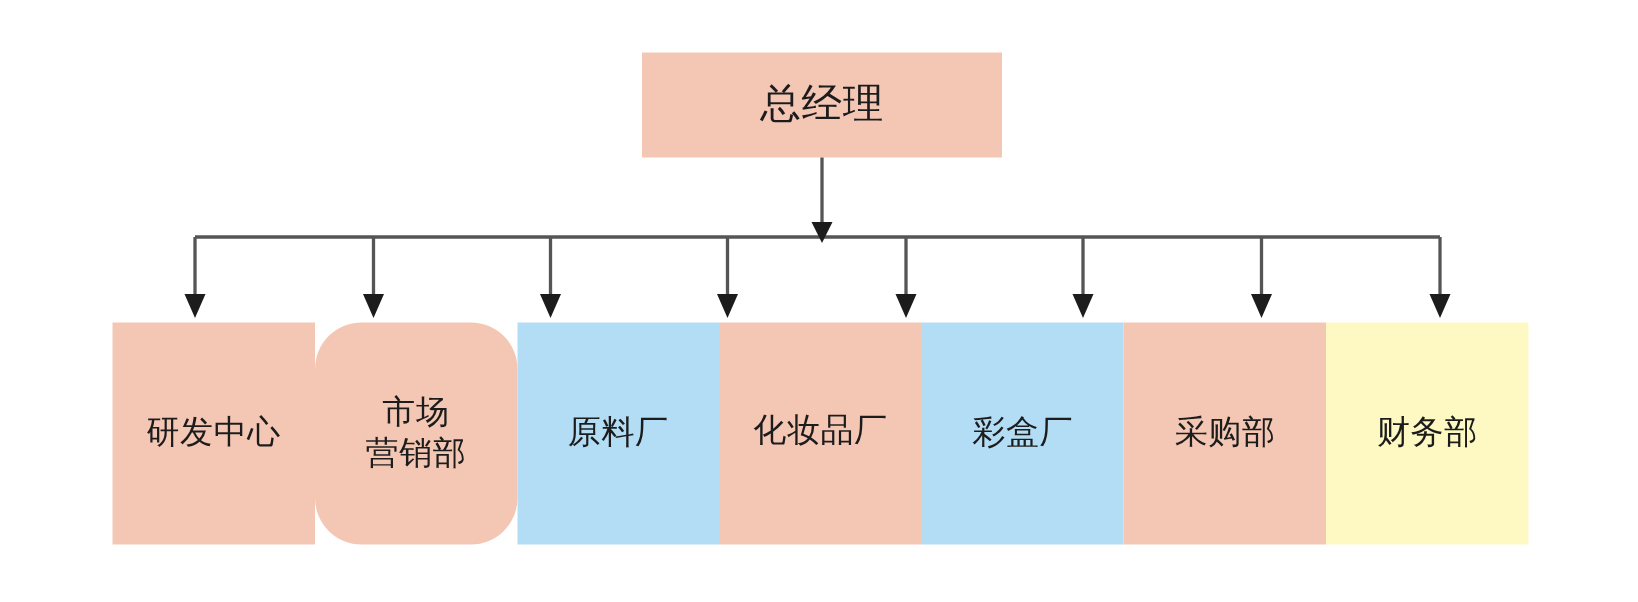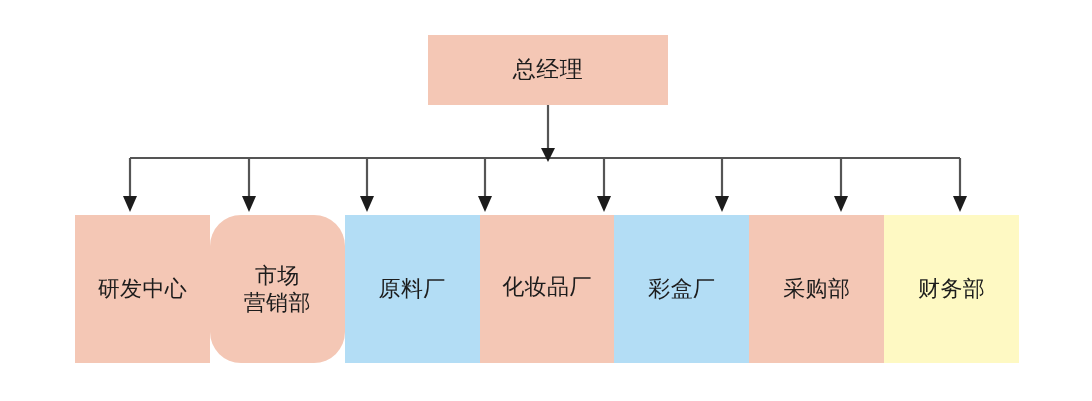--- a/index.html
+++ b/index.html
@@ -25,21 +25,21 @@
     left: 428px;
     top: 35px;
     width: 240px;
     height: 70px;
     display: flex;
     align-items: center;
     justify-content: center;
     box-sizing: border-box;
   }
   .root-node .node-label {
-    font-size: 23px;
+    font-size: 27px;
     line-height: 1.18;
     color: #1c1c1c;
     text-align: center;
     letter-spacing: 0.5px;
     white-space: pre-line;
   }
 
   
   .connector-layer {
     position: absolute;

